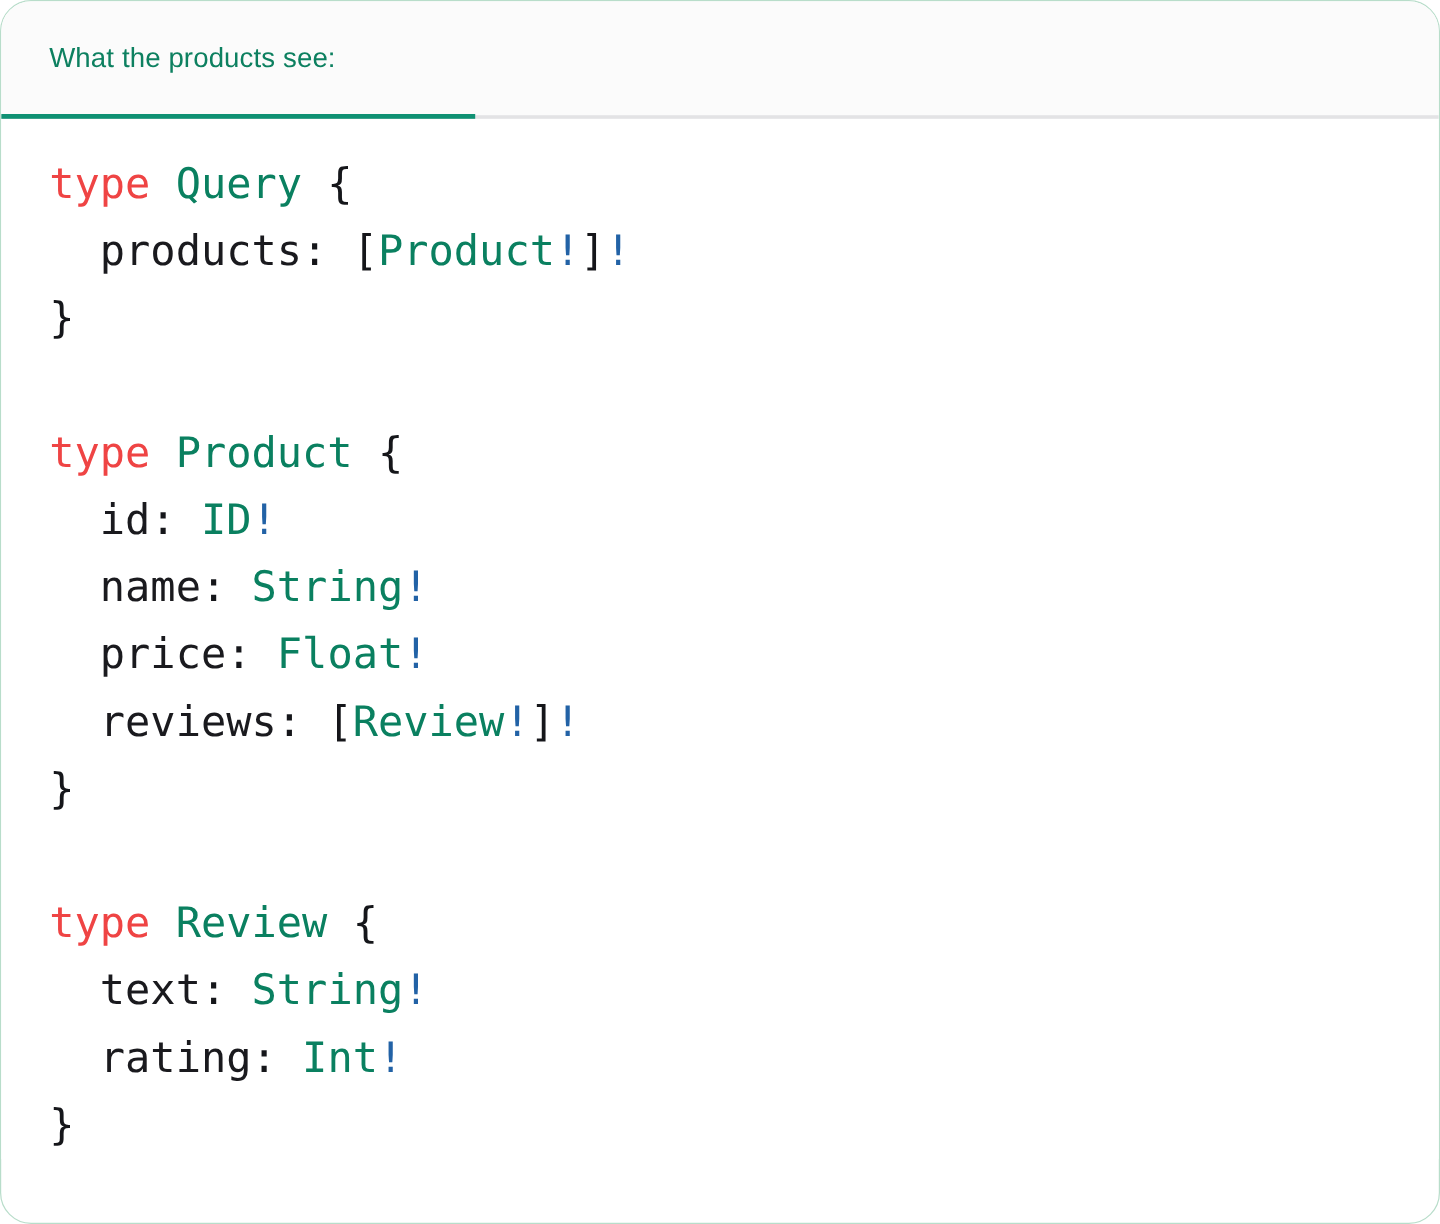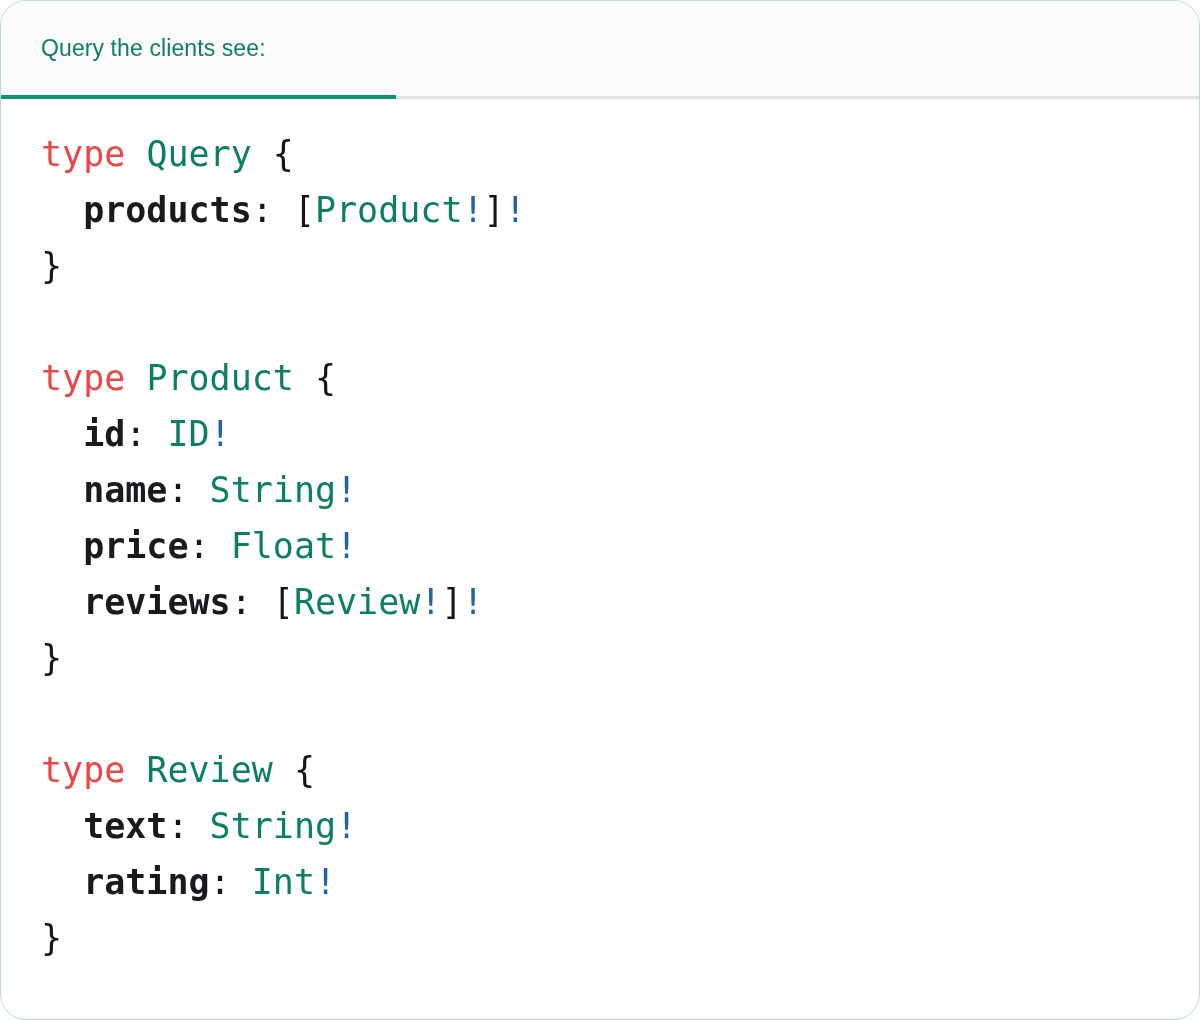--- a/index.html
+++ b/index.html
@@ -72,32 +72,32 @@
     font-family: "DejaVu Sans Mono", monospace;
     font-size: 35px;
     line-height: 56px;
     color: #17181c;
     white-space: pre;
     tab-size: 2;
   }
   .ln { display: block; height: 56px; }
   .kw   { color: #ef4444; }   
   .tn   { color: #0a8060; margin-top: 38px; }   
-  .fld  { color: #1a1a1e; font-weight: bold; }   
+  .fld  { color: #1a1a1e; }   
   .pun  { color: #15161a; }   
   .bang { color: #2262a6; }   
 </style>
 </head>
 <body>
 
 <div class="panel">
 
   <div class="tabbar">
     <div class="tab">
-      <span class="tab-label">Query the clients see:</span>
+      <span class="tab-label">What the products see:</span>
       <span class="tab-underline"></span>
     </div>
   </div>
 
   <div class="code-area">
     <pre class="code"><span class="ln"><span class="kw">type</span><span> </span><span class="tn">Query</span><span class="pun"> {</span></span><span class="ln"><span>  </span><span class="fld">products</span><span class="pun">: </span><span class="pun">[</span><span class="tn">Product</span><span class="bang">!</span><span class="pun">]</span><span class="bang">!</span></span><span class="ln"><span class="pun">}</span></span><span class="ln"><span></span></span><span class="ln"><span class="kw">type</span><span> </span><span class="tn">Product</span><span class="pun"> {</span></span><span class="ln"><span>  </span><span class="fld">id</span><span class="pun">: </span><span class="tn">ID</span><span class="bang">!</span></span><span class="ln"><span>  </span><span class="fld">name</span><span class="pun">: </span><span class="tn">String</span><span class="bang">!</span></span><span class="ln"><span>  </span><span class="fld">price</span><span class="pun">: </span><span class="tn">Float</span><span class="bang">!</span></span><span class="ln"><span>  </span><span class="fld">reviews</span><span class="pun">: </span><span class="pun">[</span><span class="tn">Review</span><span class="bang">!</span><span class="pun">]</span><span class="bang">!</span></span><span class="ln"><span class="pun">}</span></span><span class="ln"><span></span></span><span class="ln"><span class="kw">type</span><span> </span><span class="tn">Review</span><span class="pun"> {</span></span><span class="ln"><span>  </span><span class="fld">text</span><span class="pun">: </span><span class="tn">String</span><span class="bang">!</span></span><span class="ln"><span>  </span><span class="fld">rating</span><span class="pun">: </span><span class="tn">Int</span><span class="bang">!</span></span><span class="ln"><span class="pun">}</span></span></pre>
   </div>
 
 </div>
 

